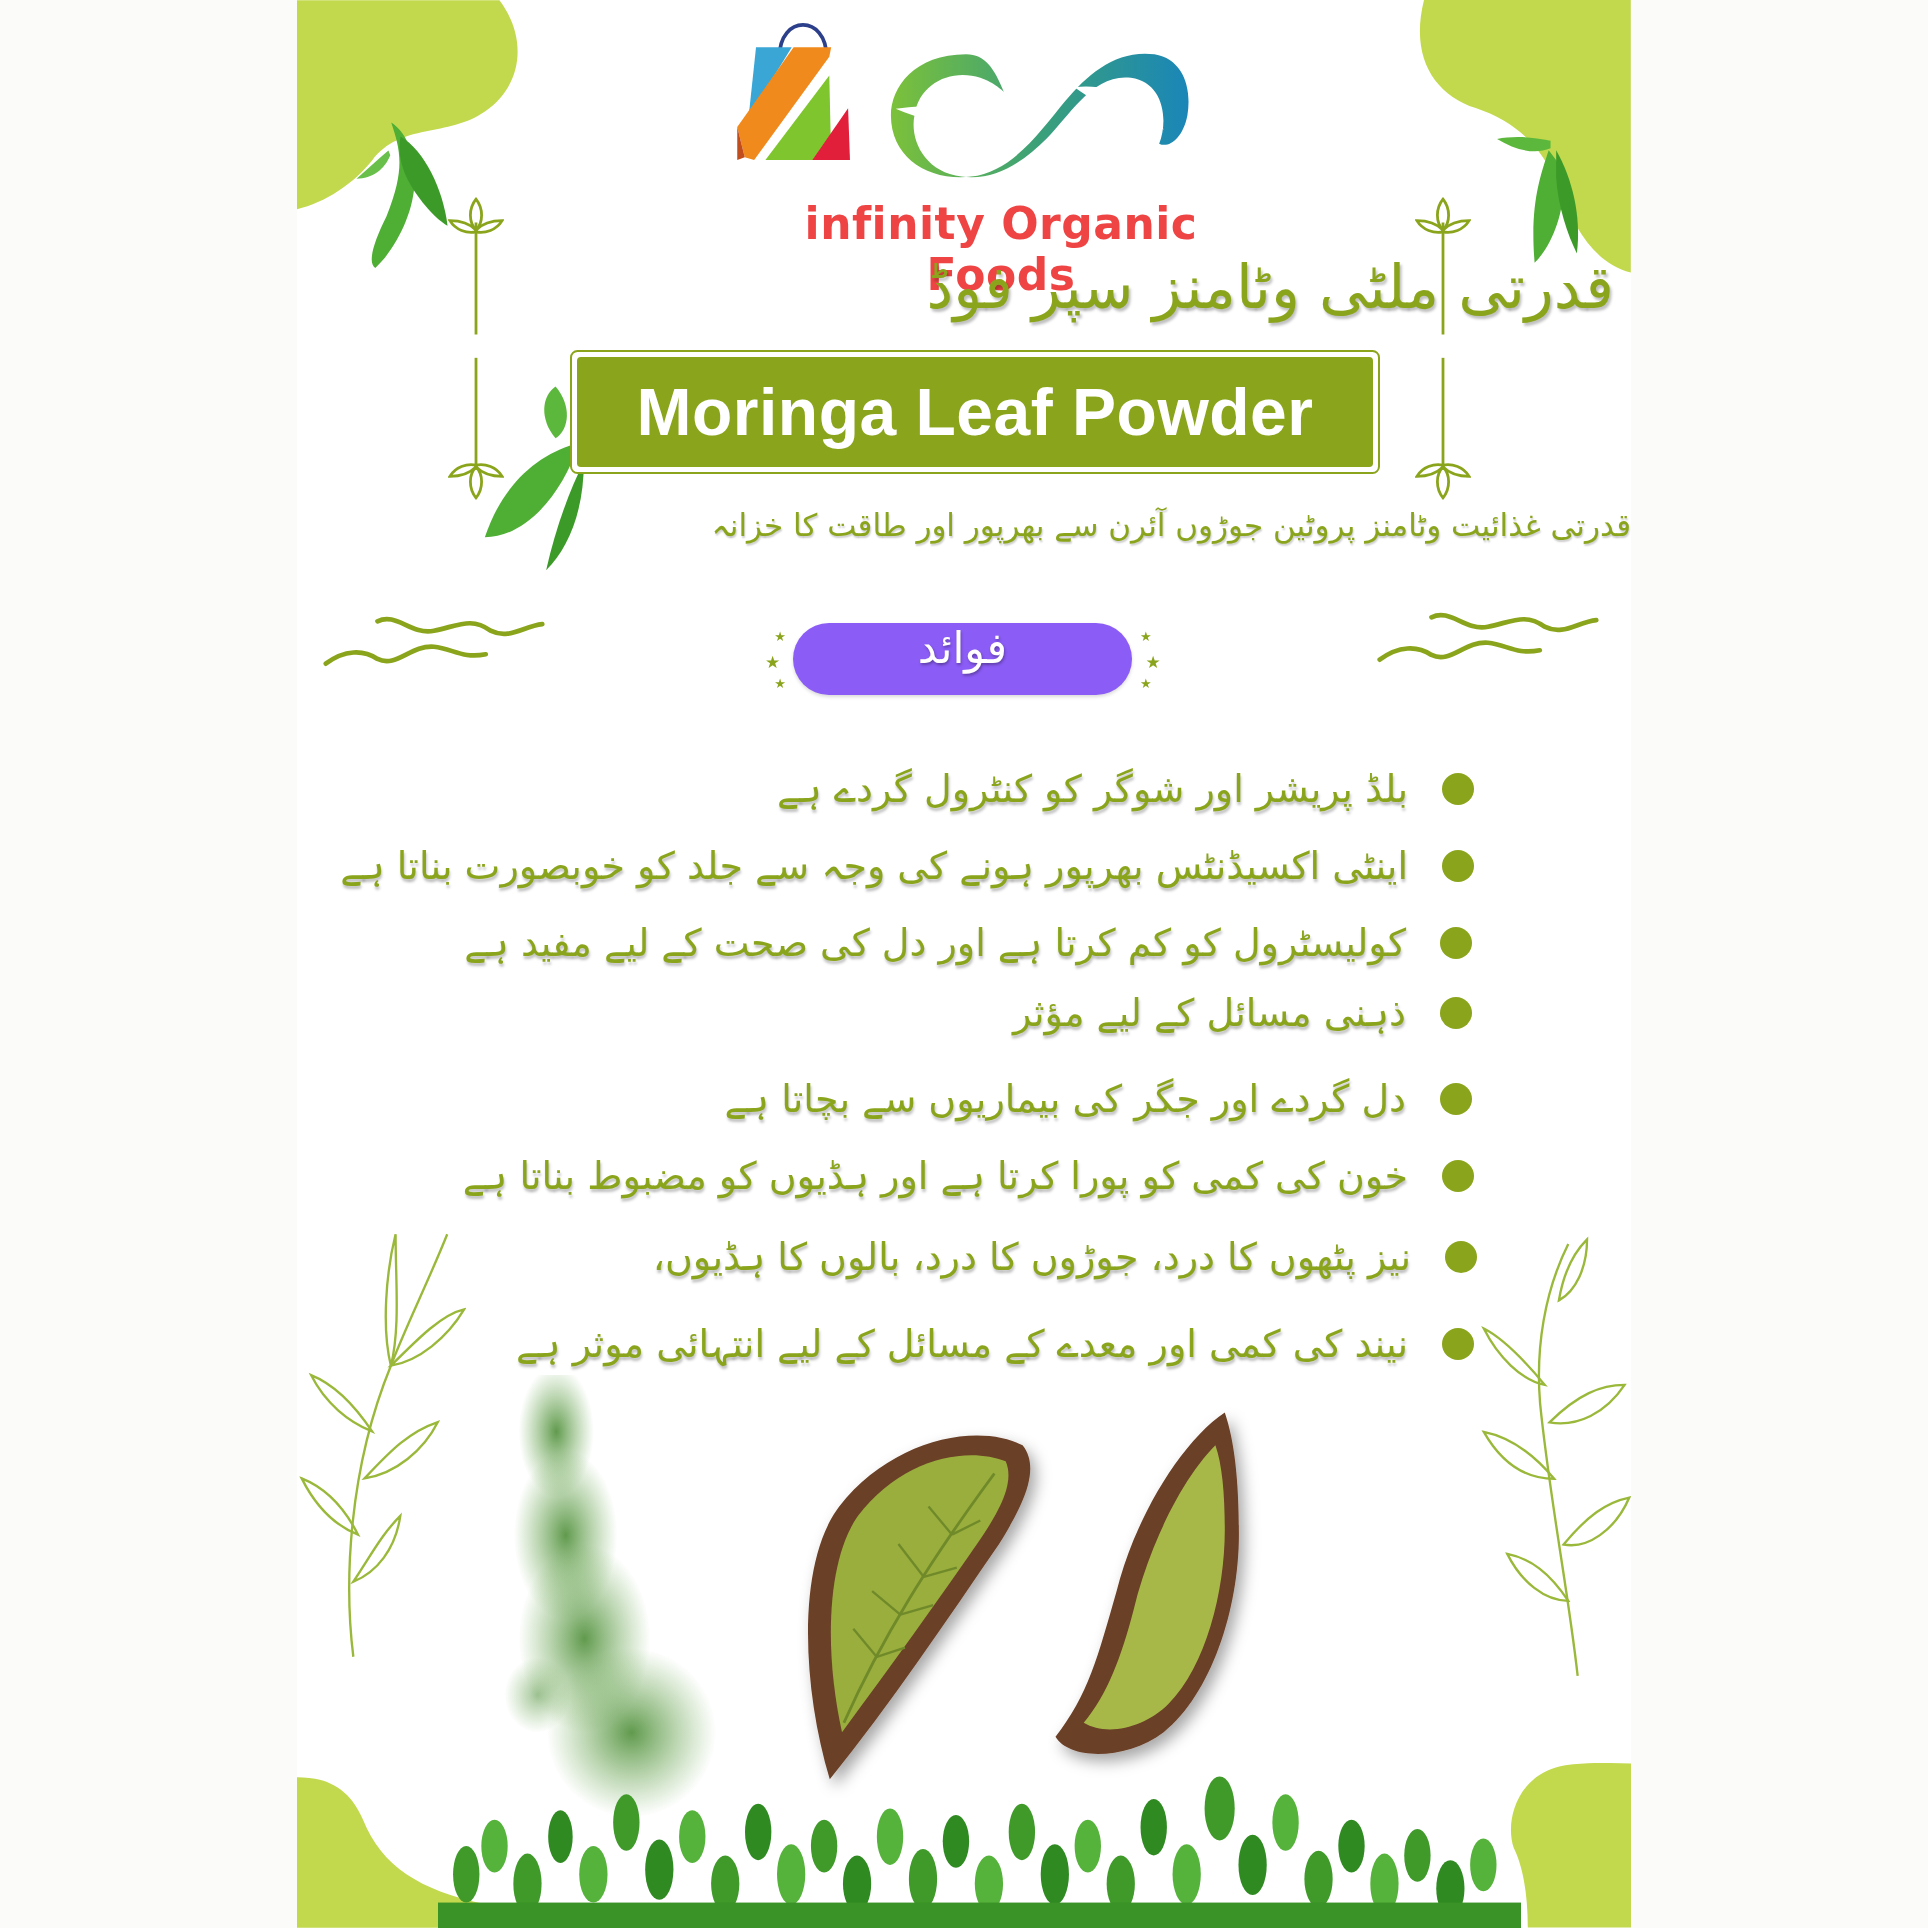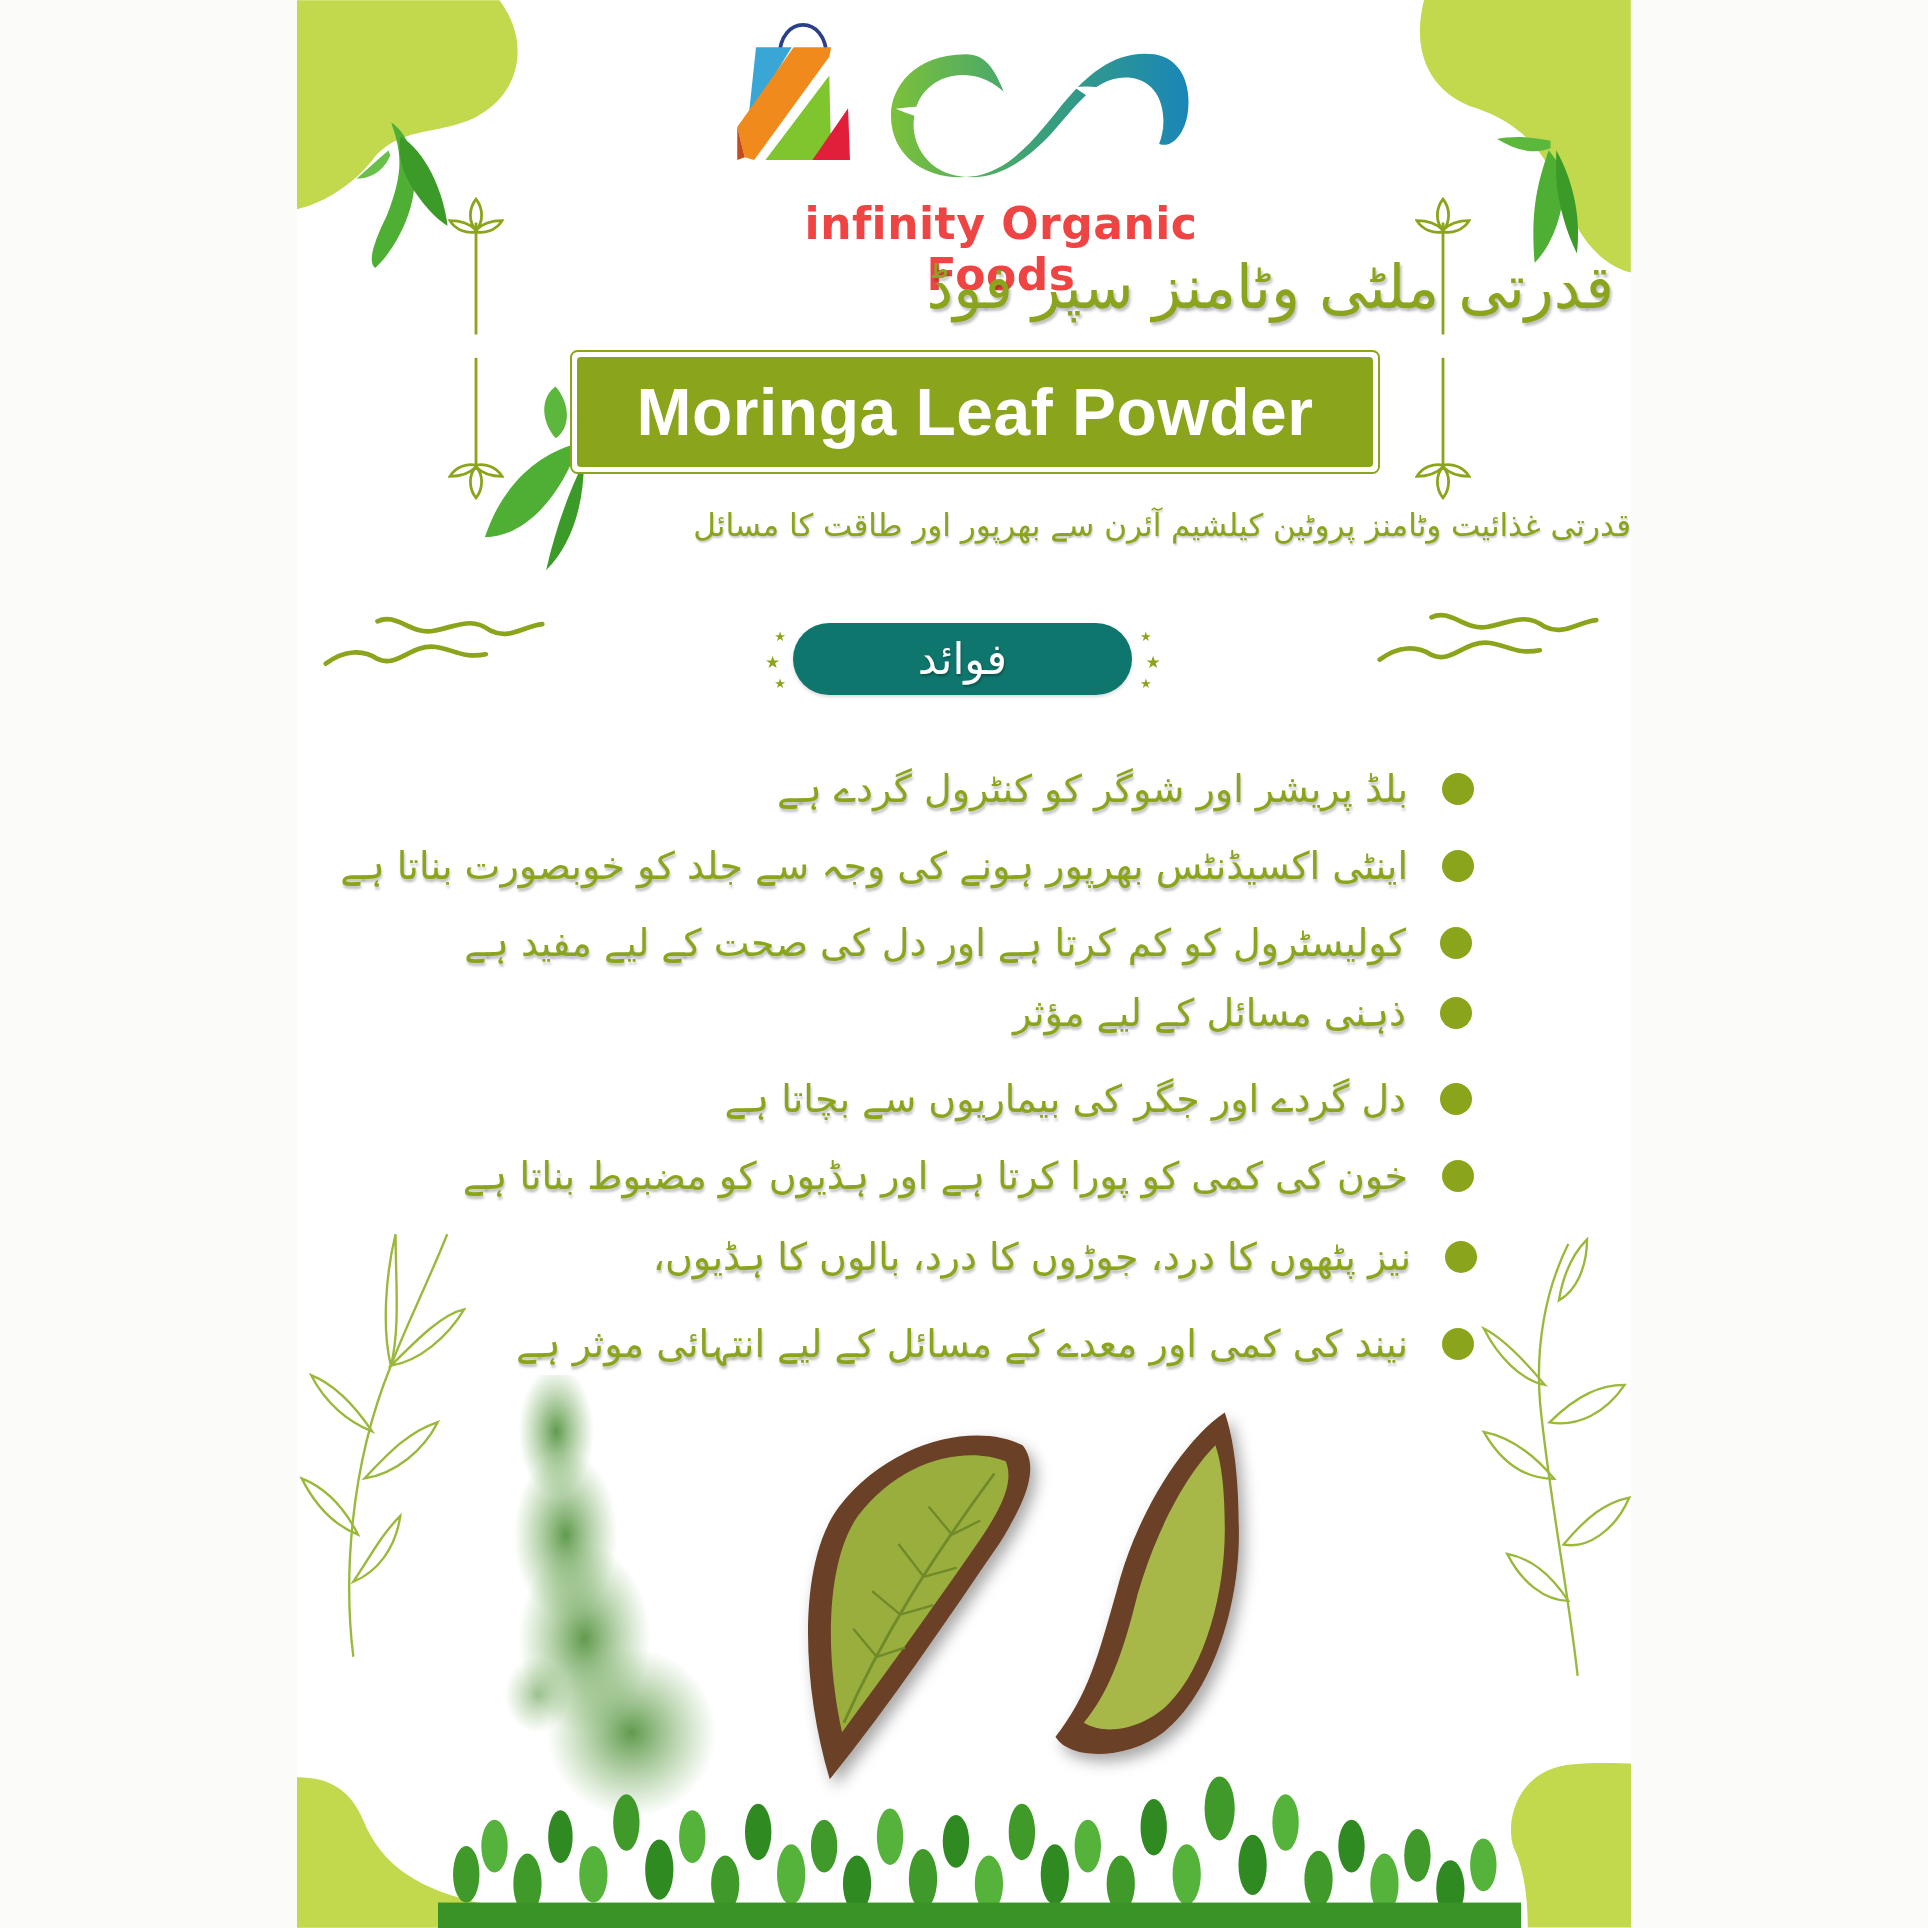--- a/index.html
+++ b/index.html
@@ -76,23 +76,23 @@
       color: #8aa51c;
       font-size: 31px;
       text-shadow: 0.9px 1.9px 1.9px rgba(0,0,0,0.2);
       white-space: nowrap;
     }
 
     
     .pill {
       position: absolute; left: 496px; top: 623px;
       width: 339px; height: 72px;
-      background: #0f766e;
+      background: #8b5cf6;
       border-radius: 36px;
-      display: flex; align-items: center; justify-content: center;
+      display: flex; justify-content: center;
       box-shadow: 0 1.9px 3.8px rgba(0,0,0,0.15);
     }
     .pill-text {
       color: #fff; font-size: 43px; direction: rtl;
       text-shadow: 0.9px 1.9px 2.8px rgba(0,0,0,0.3);
     }
     .stars { position: absolute; top: 627px; width: 26px; height: 68px; color: #8aa51c; font-size: 13px; }
     .stars span { position: absolute; }
 
     
@@ -205,21 +205,21 @@
   </div>
 
   <div class="headline">قدرتی ملٹی وٹامنز سپر فوڈ</div>
 
   <div class="title-box">
     <div class="title-inner">
       <span class="title-text">Moringa Leaf Powder</span>
     </div>
   </div>
 
-  <div class="subtitle">قدرتی غذائیت وٹامنز پروٹین کیلشیم آئرن سے بھرپور اور طاقت کا مسائل</div>
+  <div class="subtitle">قدرتی غذائیت وٹامنز پروٹین جوڑوں آئرن سے بھرپور اور طاقت کا خزانہ</div>
 
   <svg class="wave" style="left:23.5px;top:607px" width="226" height="71" viewBox="0 0 240 75">
     <g fill="none" stroke="#8aa51c" stroke-width="5" stroke-linecap="round">
       <path d="M60 15 C80 5 95 30 120 25 C145 20 160 10 180 25 C200 35 215 20 235 18"></path>
       <path d="M5 60 C25 45 45 45 60 55 C80 65 95 40 120 42 C140 44 150 55 175 50"></path>
     </g>
   </svg>
   <svg class="wave" style="left:1078px;top:603px" width="226" height="71" viewBox="0 0 240 75">
     <g fill="none" stroke="#8aa51c" stroke-width="5" stroke-linecap="round">
       <path d="M60 15 C80 5 95 30 120 25 C145 20 160 10 180 25 C200 35 215 20 235 18"></path>

